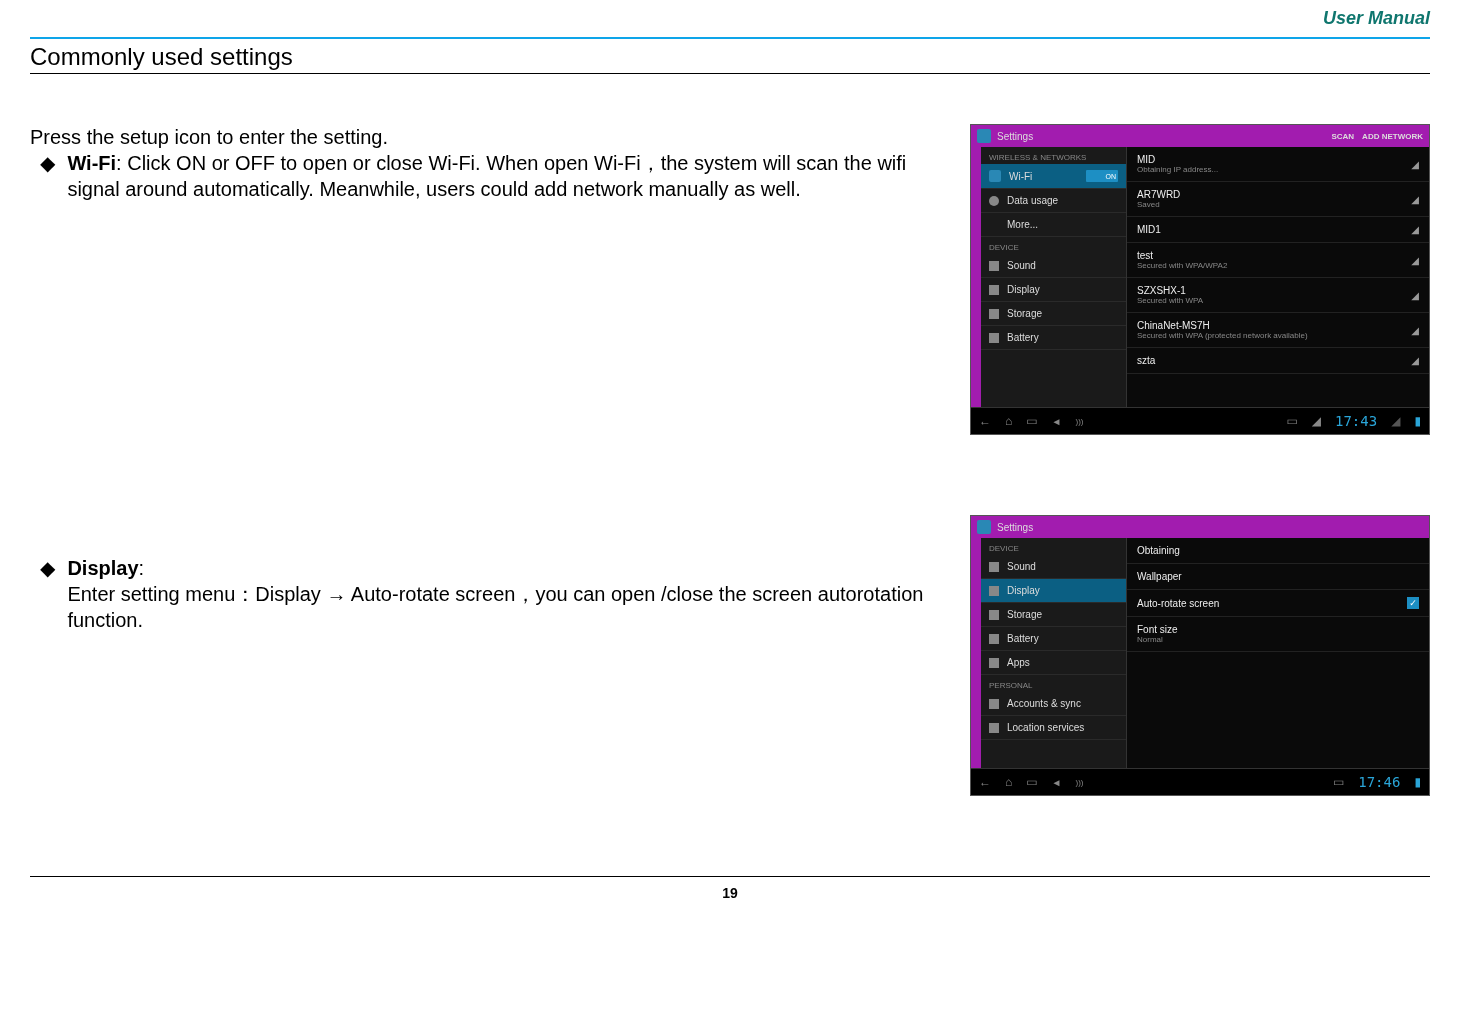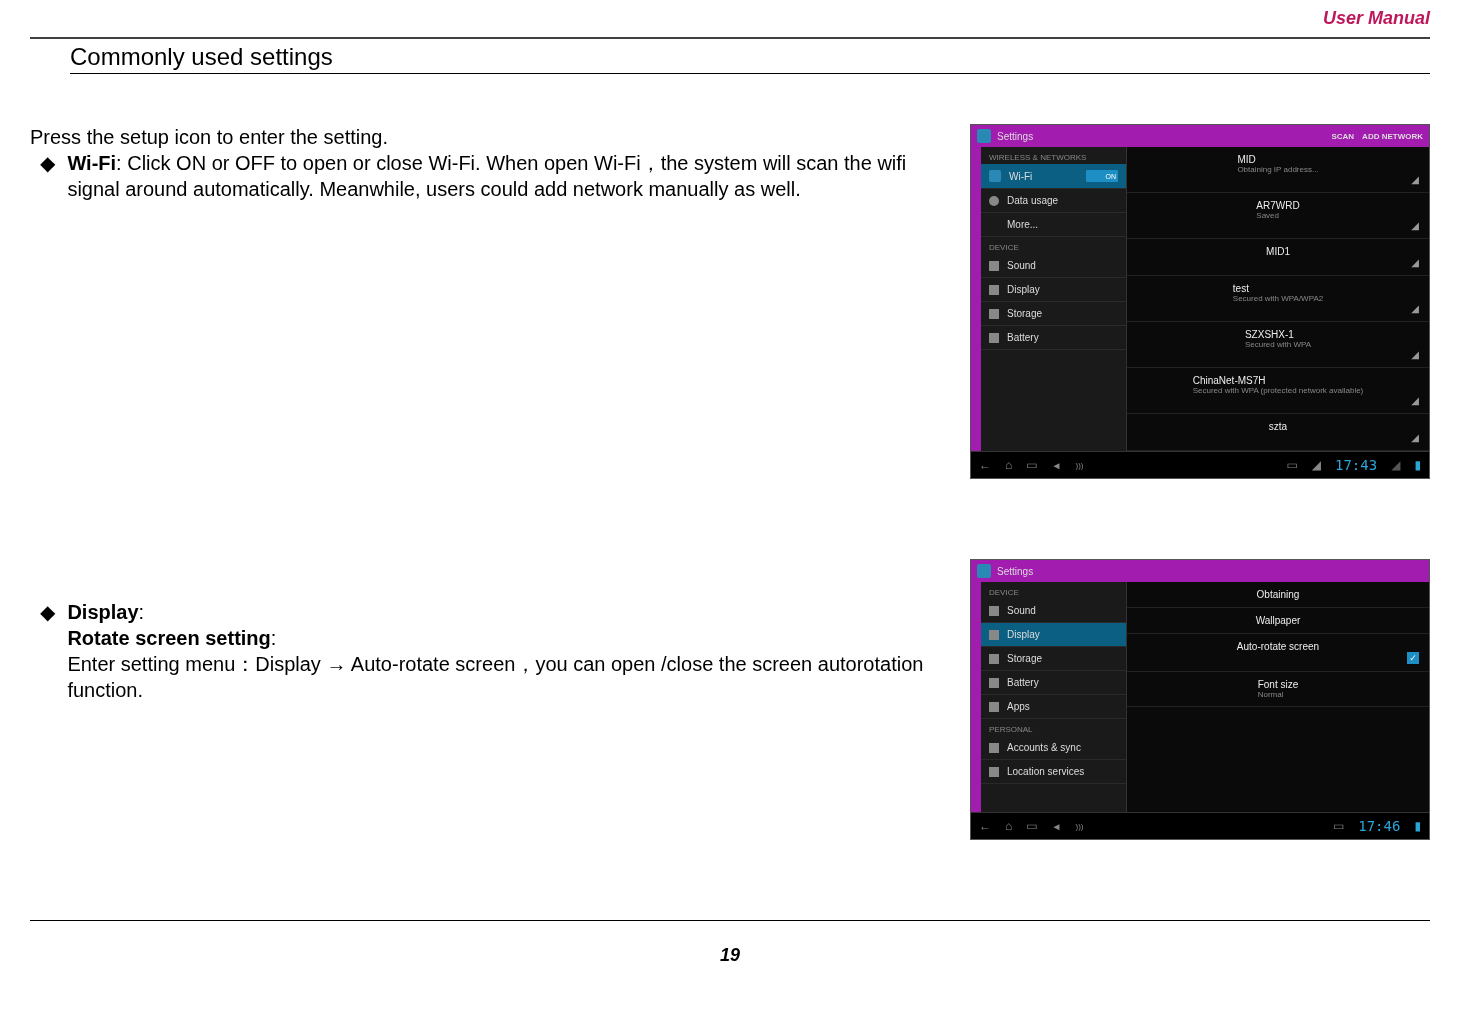--- a/index.html
+++ b/index.html
@@ -8,31 +8,30 @@
       padding: 0 30px;
       width: 1400px;
       color: #000;
       background: #fff;
     }
     .page-header {
       display: flex;
       justify-content: flex-end;
       padding: 8px 0;
       font-style: italic;
-      color: #be185d;
+      color: #0f766e;
       font-weight: bold;
       font-size: 18px;
-      border-bottom: 2px solid #404040;
+      border-bottom: 2px solid #0ea5e9;
     }
     .section-title {
       font-size: 24px;
       border-bottom: 1px solid #000;
       padding-bottom: 2px;
       margin-top: 4px;
-      margin-left: 40px;
     }
     .content-row {
       display: flex;
       gap: 40px;
       margin-top: 50px;
     }
     .text-col {
       flex: 1;
       font-size: 20px;
       line-height: 1.3;
@@ -47,23 +46,22 @@
     }
     .bullet-marker {
       font-size: 20px;
     }
     .bold { font-weight: bold; }
     .page-footer {
       text-align: center;
       margin-top: 80px;
       font-weight: bold;
       border-top: 1px solid #000;
-      padding-top: 24px;
-      font-style: italic;
-      font-size: 18px;
+      padding-top: 8px;
+      font-size: 14px;
     }
 
     
     .screenshot {
       border: 1px solid #555;
       background: #a21caf;
       font-family: Arial, sans-serif;
       color: #ddd;
       font-size: 10px;
     }
@@ -127,21 +125,20 @@
     }
     .ss-main {
       flex: 1;
       background: #0a0a0a;
     }
     .ss-row {
       padding: 7px 10px;
       border-bottom: 1px solid #222;
       display: flex;
       align-items: center;
-      flex-direction: column;
     }
     .ss-row-main { font-size: 10px; color: #eee; }
     .ss-row-sub { font-size: 8px; color: #888; }
     .ss-row-right {
       margin-left: auto;
     }
     .wifi-icon {
       font-size: 10px;
       color: #999;
     }
@@ -320,23 +317,20 @@
   </div>
 </div>
 
 <div class="content-row" style="margin-top:80px">
   <div class="text-col">
     <div style="height:40px"></div>
     <div class="bullet">
       <span class="bullet-marker">◆</span>
       <div>
         <span class="bold">Display</span>:
-        <div>
-          <span class="bold">Rotate screen setting</span>:
-        </div>
         <div>Enter setting menu：Display → Auto-rotate screen，you can open /close the screen autorotation function.</div>
       </div>
     </div>
   </div>
 
   <div class="screenshot-col">
     <div class="screenshot">
       <div class="ss-top">
         <div class="ss-title-icon"></div>
         <span>Settings</span>

